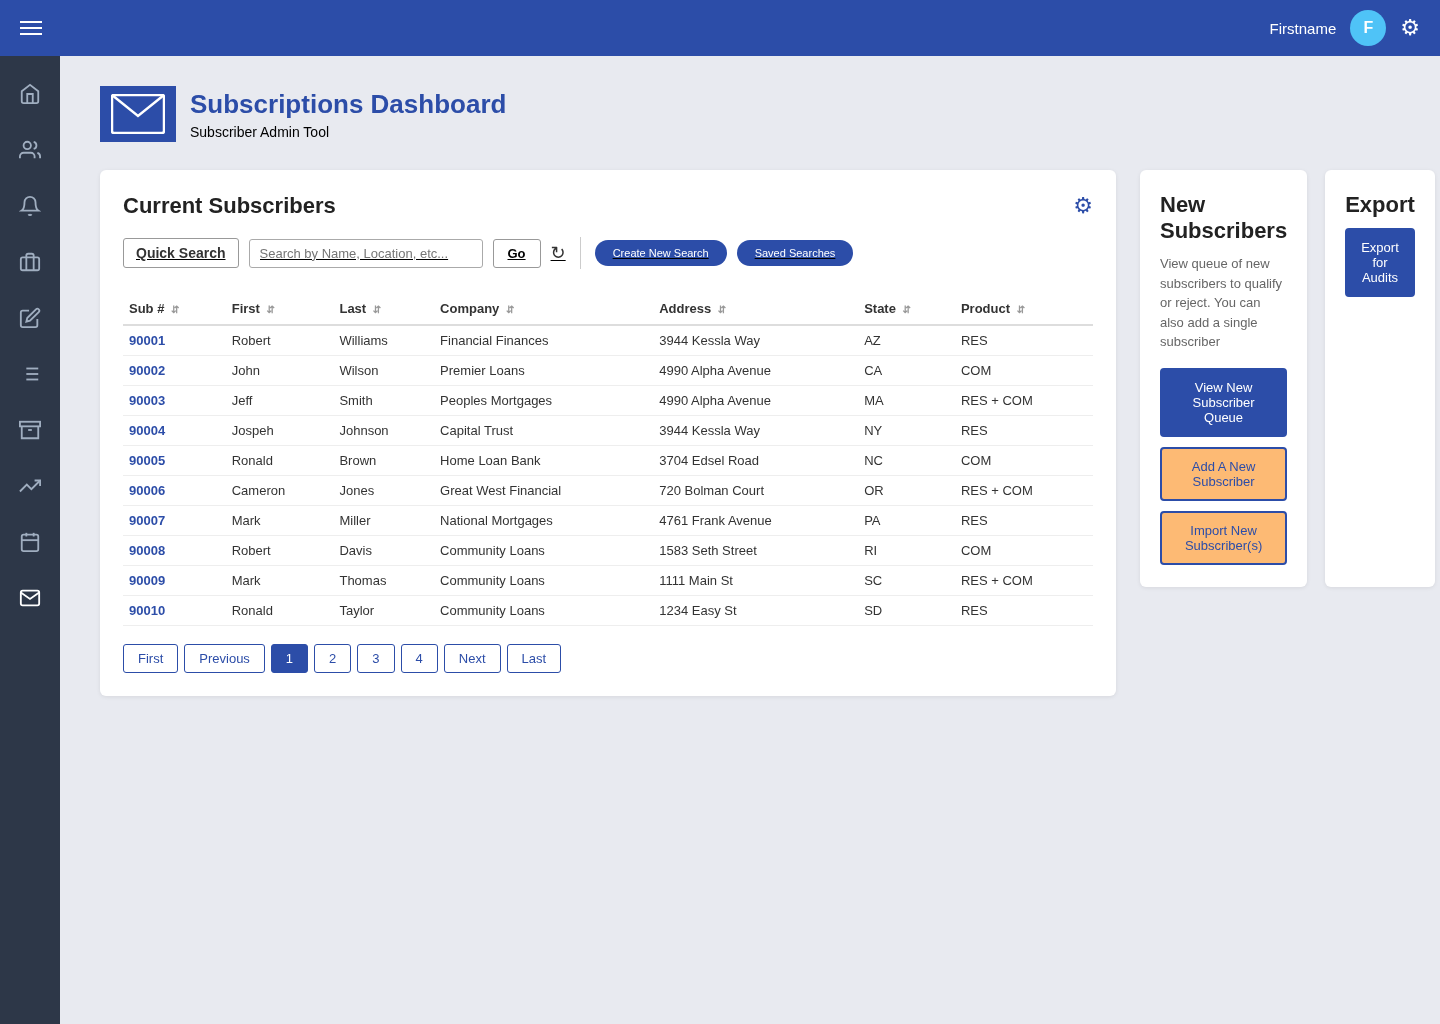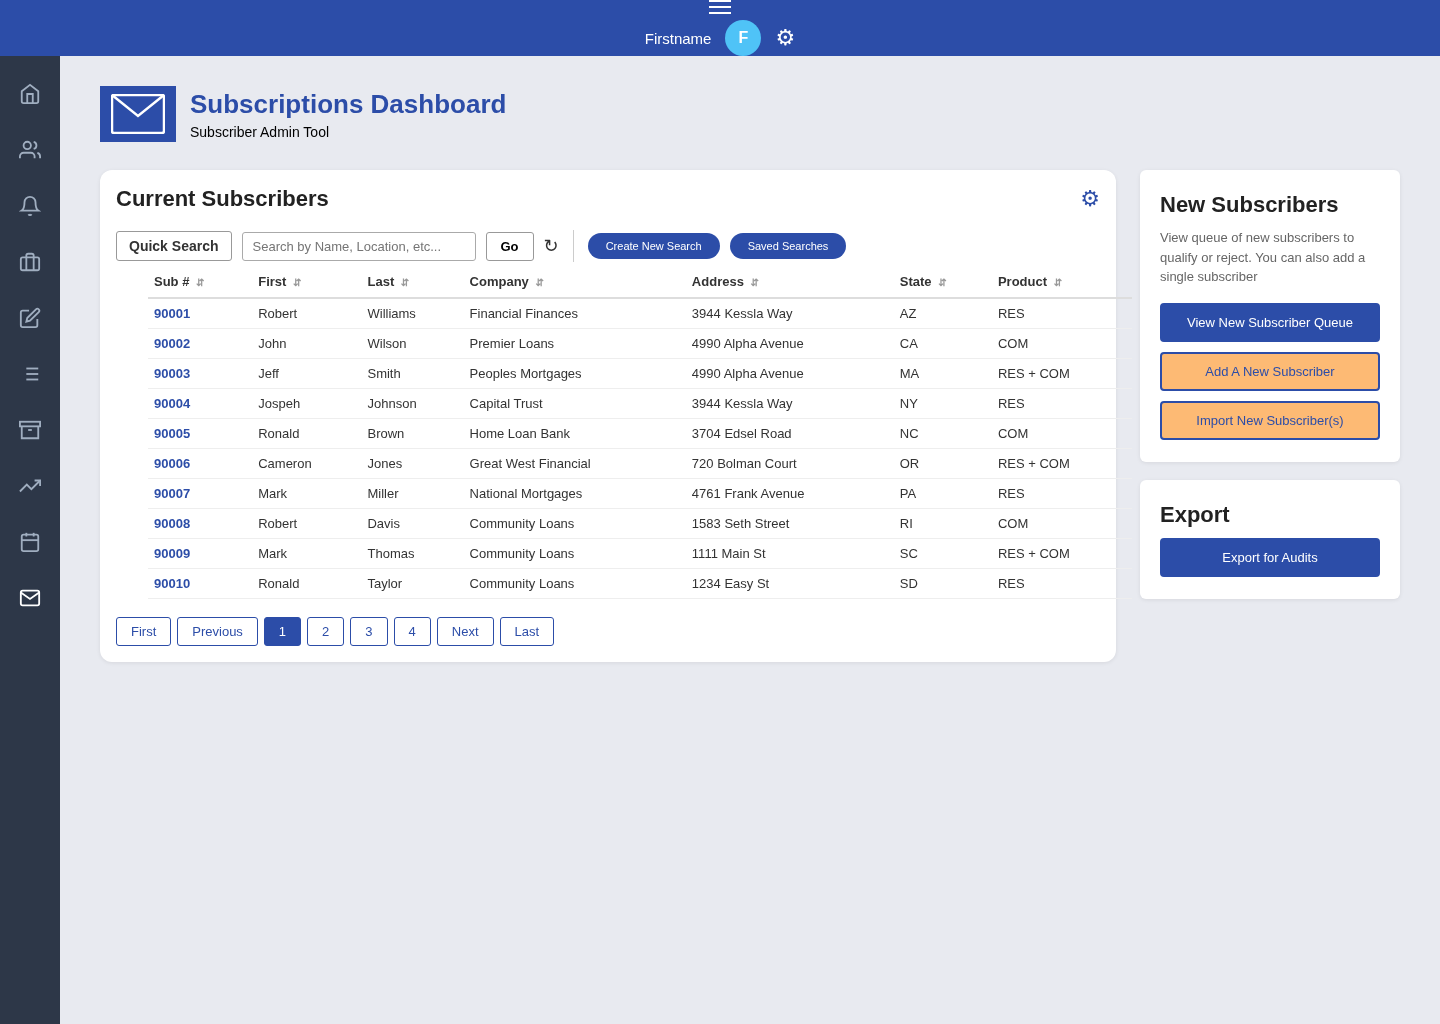--- a/index.html
+++ b/index.html
@@ -6,21 +6,20 @@
     body { font-family: Arial, sans-serif; background: #e8eaf0; min-height: 1024px; width: 1440px; }
 
     
     .top-nav {
       background: #2c4da8;
       height: 56px;
       display: flex;
       align-items: center;
       padding: 0 20px;
       justify-content: space-between;
-      flex-direction: column;
     }
     .top-nav-left { display: flex; align-items: center; gap: 12px; }
     .hamburger { display: flex; flex-direction: column; gap: 4px; cursor: pointer; }
     .hamburger span { width: 22px; height: 2px; background: #fff; display: block; }
     .top-nav-right { display: flex; align-items: center; gap: 14px; }
     .nav-username { color: #fff; font-size: 15px; }
     .nav-avatar {
       width: 36px; height: 36px; border-radius: 50%;
       background: #4fc3f7; color: #fff; font-weight: bold;
       display: flex; align-items: center; justify-content: center; font-size: 16px;
@@ -73,41 +72,42 @@
     
     .content-row {
       display: flex;
       gap: 24px;
       align-items: flex-start;
     }
 
     
     .table-card {
       background: #fff;
-      border-radius: 12px;
-      padding: 16px;
+      border-radius: 6px;
+      padding: 23px;
       flex: 1;
       box-shadow: 0 1px 4px rgba(0,0,0,0.08);
     }
     .table-card-header {
       display: flex;
       align-items: center;
       justify-content: space-between;
       margin-bottom: 18px;
     }
     .table-card-title { font-size: 22px; font-weight: 700; color: #222; }
     .gear-icon-blue { color: #2c4da8; font-size: 22px; cursor: pointer; }
 
     
     .search-row {
       display: flex;
       align-items: center;
       gap: 10px;
-      margin-bottom: 4px;
+      margin-bottom: 24px;
       flex-wrap: wrap;
+      text-decoration: underline;
     }
     .quick-search-label {
       font-weight: 700; font-size: 14px; color: #333;
       border: 1.5px solid #999; padding: 6px 12px; border-radius: 3px;
     }
     .search-input {
       border: 1.5px solid #aaa; border-radius: 3px;
       padding: 6px 10px; font-size: 13px; width: 234px; outline: none;
     }
     .go-btn {
@@ -116,21 +116,21 @@
     }
     .reset-icon { font-size: 18px; color: #333; cursor: pointer; }
     .divider-v { width: 1px; height: 32px; background: #ccc; margin: 0 4px; }
     .search-action-btn {
       background: #2c4da8; color: #fff; border: none;
       padding: 7px 18px; border-radius: 20px; font-size: 11px; cursor: pointer;
       font-weight: 500;
     }
 
     
-    table { width: 100%; border-collapse: collapse; font-size: 13px; margin-left: 32px; }
+    table { width: 100%; border-collapse: collapse; font-size: 13px; }
     thead tr { border-bottom: 2px solid #ddd; }
     th {
       text-align: left; padding: 8px 6px; font-weight: 700; color: #333;
       white-space: nowrap; font-size: 13px;
     }
     th .sort-icon { font-size: 10px; color: #999; margin-left: 3px; cursor: pointer; }
     td { padding: 7px 6px; color: #333; border-bottom: 1px solid #eee; font-size: 13px; }
     .sub-link { color: #2c4da8; font-weight: 600; cursor: pointer; text-decoration: none; }
 
     
@@ -138,21 +138,21 @@
       display: flex; gap: 6px; margin-top: 18px; align-items: center;
     }
     .page-btn {
       border: 1.5px solid #2c4da8; background: #fff; color: #2c4da8;
       padding: 6px 14px; border-radius: 3px; cursor: pointer; font-size: 13px;
       font-weight: 500;
     }
     .page-btn.active { background: #2c4da8; color: #fff; }
 
     
-    .right-panel { width: 260px; display: flex; flex-direction: column; gap: 18px; }
+    .right-panel { width: 260px; display: flex; flex-direction: row; gap: 18px; }
 
     .panel-card {
       background: #fff; border-radius: 6px; padding: 22px 20px;
       box-shadow: 0 1px 4px rgba(0,0,0,0.08);
     }
     .panel-card-title { font-size: 22px; font-weight: 700; color: #222; margin-bottom: 10px; }
     .panel-card-desc { font-size: 13px; color: #666; margin-bottom: 16px; line-height: 1.5; }
     .panel-btn {
       display: block; width: 100%;
       border: 2px solid #2c4da8; background: #fdba74; color: #2c4da8;

